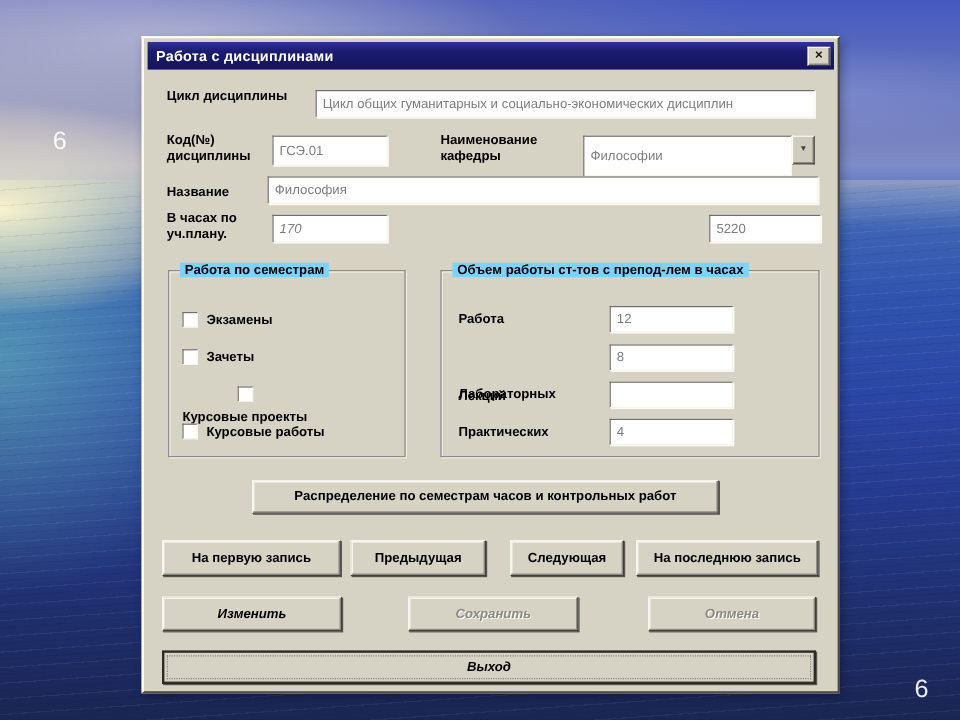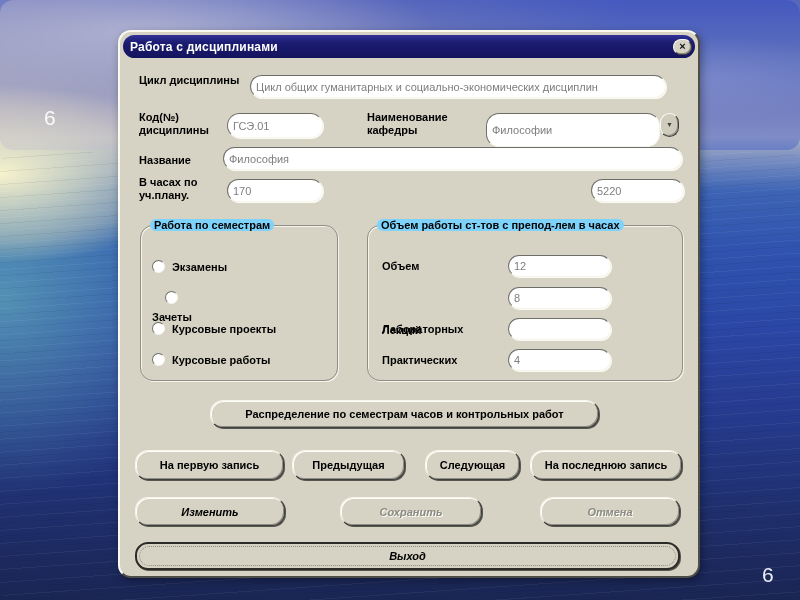--- a/index.html
+++ b/index.html
@@ -1,15 +1,15 @@
 <!DOCTYPE html>
 <html><head>
 <meta charset="utf-8">
 <style>
-  * { box-sizing: border-box; margin: 0; padding: 0; border-radius: 13px; }
+  * { box-sizing: border-box; margin: 0; padding: 0; }
   html,body { width:800px; height:600px; overflow:hidden; }
   body {
     position:relative;
     font-family:"Liberation Sans", sans-serif;
     background:
       radial-gradient(ellipse 260px 120px at 0% 29%, rgba(255,248,205,0.95), rgba(255,240,190,0.35) 55%, transparent 75%),
       radial-gradient(ellipse 320px 280px at 0% 50%, rgba(120,215,190,0.50), transparent 70%),
       radial-gradient(ellipse 420px 90px at 18% 5%, rgba(218,218,230,0.55), transparent 70%),
       radial-gradient(ellipse 300px 60px at 85% 13%, rgba(228,232,244,0.30), transparent 70%),
       linear-gradient(180deg, #5766bb 0%, #7d86b8 10%, #9a9cbd 18%, #a9aec6 23%, #7f93c2 26%, #3c63b4 32%, #2f53ae 42%, #2b46a4 55%, #253a8c 70%, #1f2f6d 85%, #1a2553 100%);
@@ -78,60 +78,60 @@
 <div class="slide-num right">6</div>
 
 <div class="dialog">
 
   <div class="titlebar">
     <span class="title">Работа с дисциплинами</span>
     <span class="close-btn">×</span>
   </div>
 
   <div class="lbl" style="left:19px; top:42px;">Цикл дисциплины</div>
-  <input class="field" style="left: 130px; top: 43px; width: 416px; height: 23px;" readonly="" value="Цикл общих гуманитарных и социально-экономических дисциплин">
+  <input class="field" style="left: 143px; top: 43px; width: 416px; height: 23px;" readonly="" value="Цикл общих гуманитарных и социально-экономических дисциплин">
 
   <div class="lbl" style="left:19px; top:79px; width:84px;">Код(№) дисциплины</div>
   <input class="field" style="left: 107px; top: 81px; width: 96px; height: 25px;" readonly="" value="ГСЭ.01">
   <div class="lbl" style="left:247px; top:79px; width:110px;">Наименование кафедры</div>
   <div class="combo" style="left:366px; top:81px; width:193px; height:24px;">
     <input readonly="" value="Философии" style="">
     <span class="drop">▼</span>
   </div>
 
   <div class="lbl" style="left:19px; top:122px;">Название</div>
   <input class="field" style="left: 103px; top: 115px; width: 459px; height: 23px;" readonly="" value="Философия">
 
   <div class="lbl" style="left:19px; top:144px; width:80px;">В часах по уч.плану.</div>
-  <input class="field" style="left: 107px; top: 147px; width: 96px; height: 23px;" readonly="" value="170">
+  <input class="field" style="left: 107px; top: 147px; width: 96px; height: 23px; font-style: italic;" readonly="" value="170">
   <input class="field" style="left: 471px; top: 147px; width: 93px; height: 23px;" readonly="" value="5220">
 
   <div class="groupbox" style="left:20px; top:193px; width:198px; height:156px;">
     <span class="gtitle">Работа по семестрам</span>
     <div class="cbrow" style="left:11px; top:34px;">
       <span class="cb"></span>
       <span class="cblabel">Экзамены</span>
     </div>
-    <div class="cbrow" style="left:11px; top:65px;flex-direction:column;">
+    <div class="cbrow" style="left:11px; top:65px;">
       <span class="cb"></span>
       <span class="cblabel">Зачеты</span>
     </div>
-    <div class="cbrow" style="left:11px; top:96px;">
+    <div class="cbrow" style="left:11px; top:96px;flex-direction:column;">
       <span class="cb"></span>
       <span class="cblabel">Курсовые проекты</span>
     </div>
     <div class="cbrow" style="left:11px; top:127px;">
       <span class="cb"></span>
       <span class="cblabel">Курсовые работы</span>
     </div>
   </div>
 
   <div class="groupbox" style="left:247px; top:193px; width:316px; height:156px;">
     <span class="gtitle">Объем работы ст-тов с препод-лем в часах</span>
-    <div class="lbl" style="left:14px; top:34px;">Объем</div>
+    <div class="lbl" style="left:14px; top:34px;">Работа</div>
     <input class="field" style="left: 140px; top: 29px; width: 103px; height: 22px;" readonly="" value="12">
     <div class="lbl" style="left:14px; top:66px;margin-top:32px;">Лекций</div>
     <input class="field" style="left: 140px; top: 61px; width: 103px; height: 22px;" readonly="" value="8">
     <div class="lbl" style="left:14px; top:97px;text-align:center;">Лабораторных</div>
     <input class="field" style="left: 140px; top: 92px; width: 103px; height: 22px;" readonly="" value="">
     <div class="lbl" style="left:14px; top:128px;">Практических</div>
     <input class="field" style="left: 140px; top: 123px; width: 103px; height: 22px;" readonly="" value="4">
   </div>
 
   <div class="btn" style="left:90px; top:368px; width:389px; height:28px;">Распределение по семестрам часов и контрольных работ</div>

